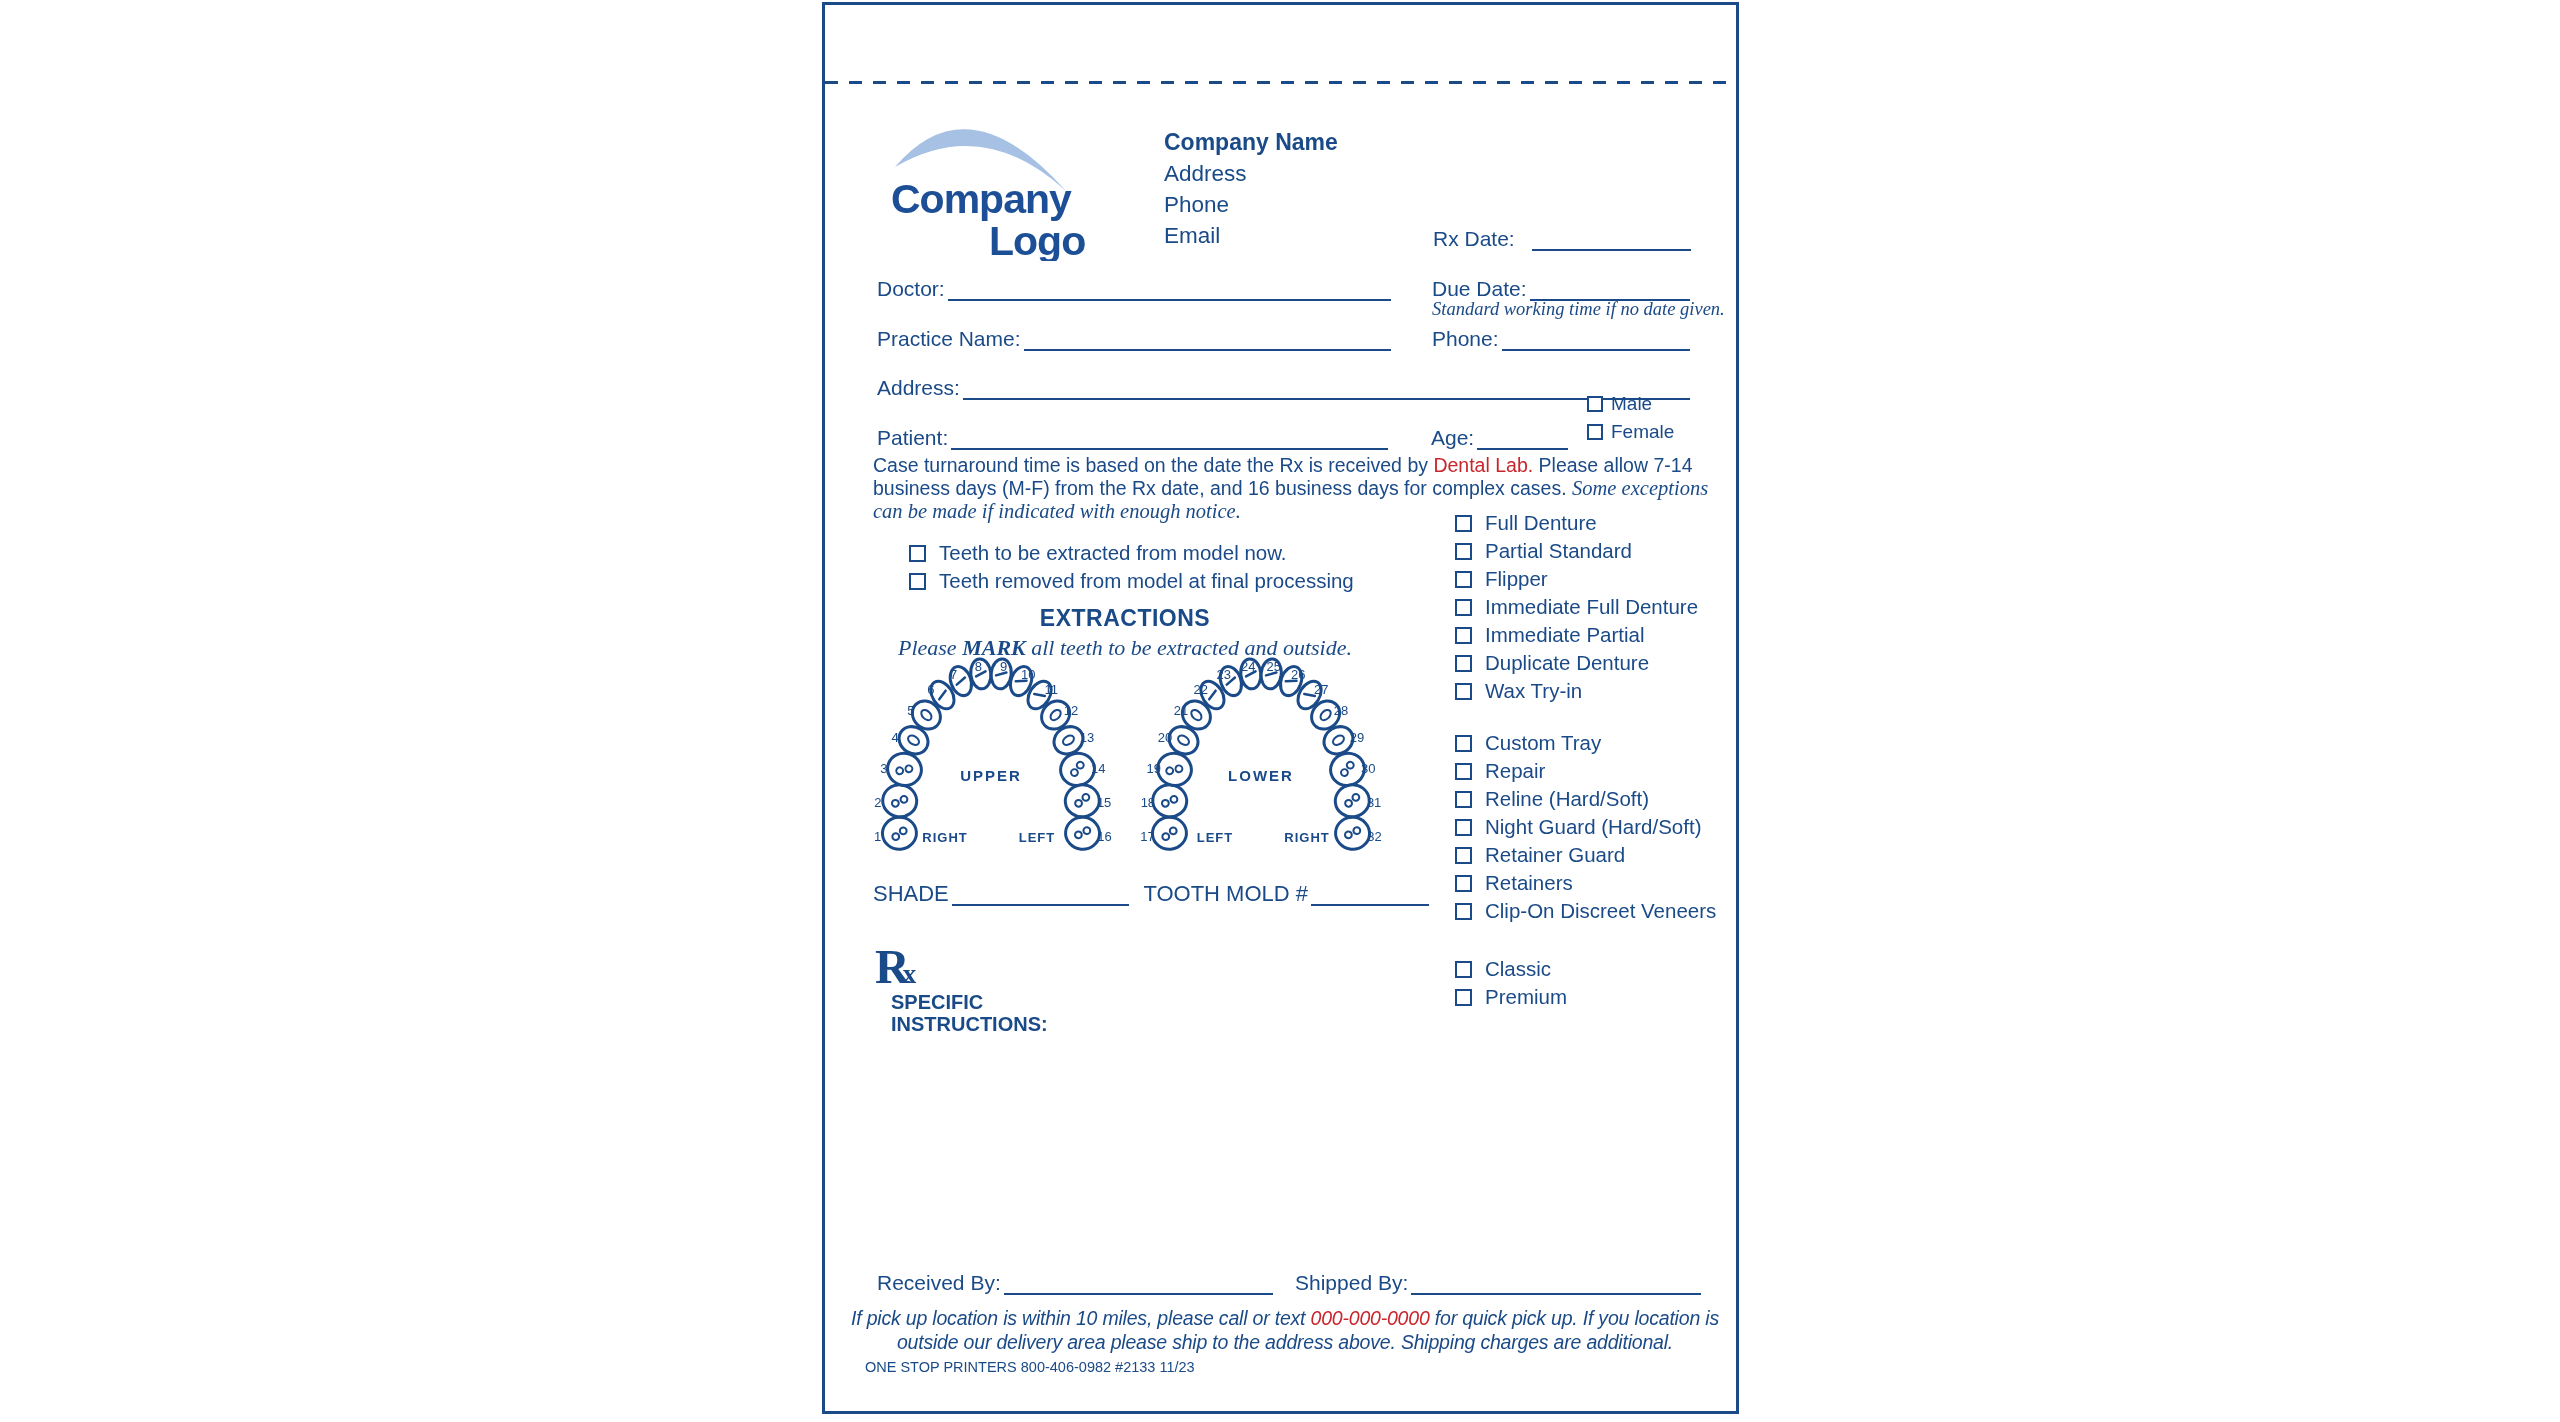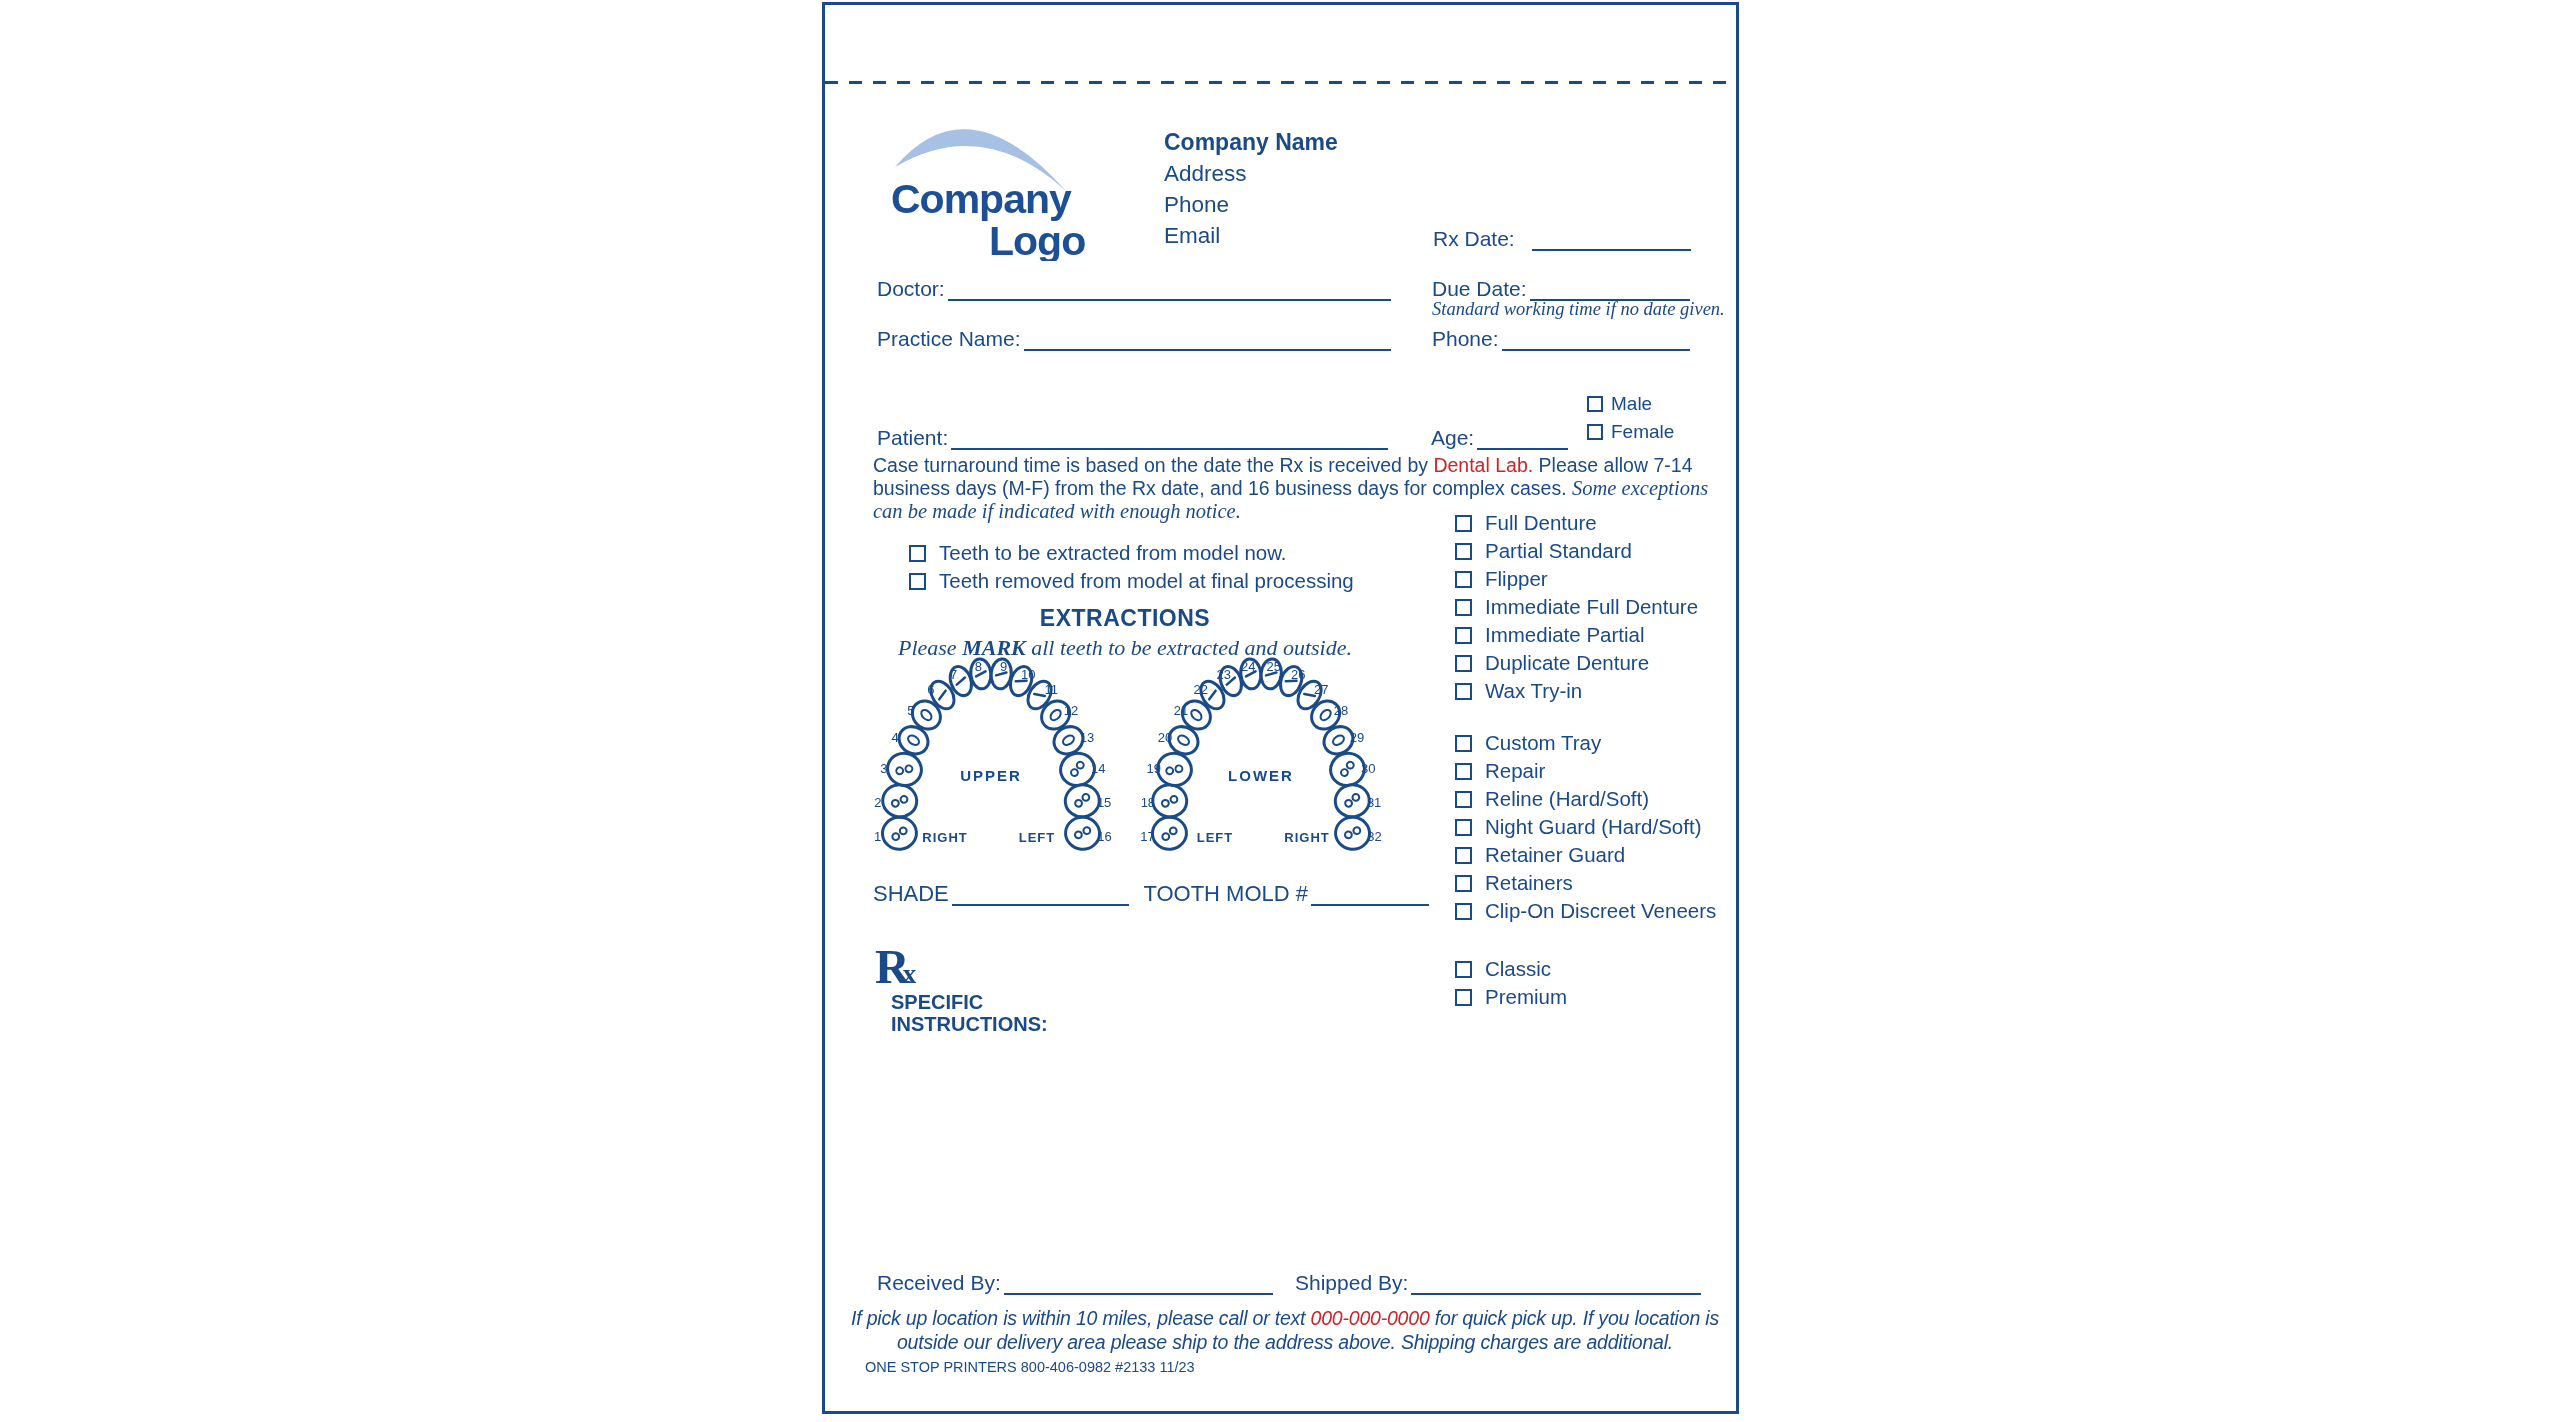--- a/index.html
+++ b/index.html
@@ -126,20 +126,24 @@
 
     <div class="row practice-row">
       <span class="lbl">Practice Name:</span>
       <span class="wline"></span>
     </div>
     <div class="row phone-row">
       <span class="lbl">Phone:</span>
       <span class="wline"></span>
     </div>
 
+    <div class="row address-row">
+      <span class="lbl">Address:</span>
+      <span class="wline"></span>
+    </div>
 
     <div class="row patient-row">
       <span class="lbl">Patient:</span>
       <span class="wline"></span>
     </div>
     <div class="row age-row">
       <span class="lbl">Age:</span>
       <span class="wline"></span>
     </div>
     <div class="sexopt male-opt">

